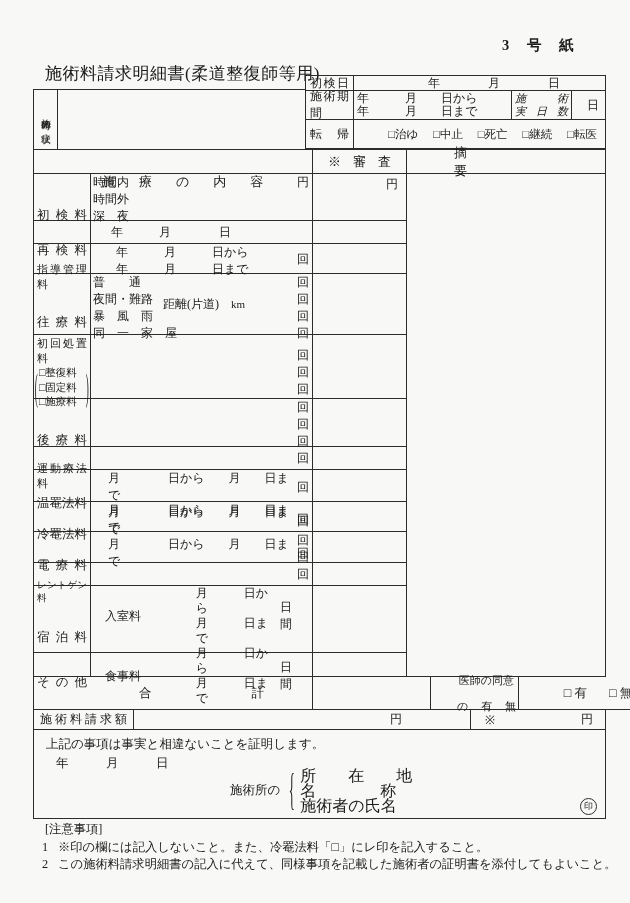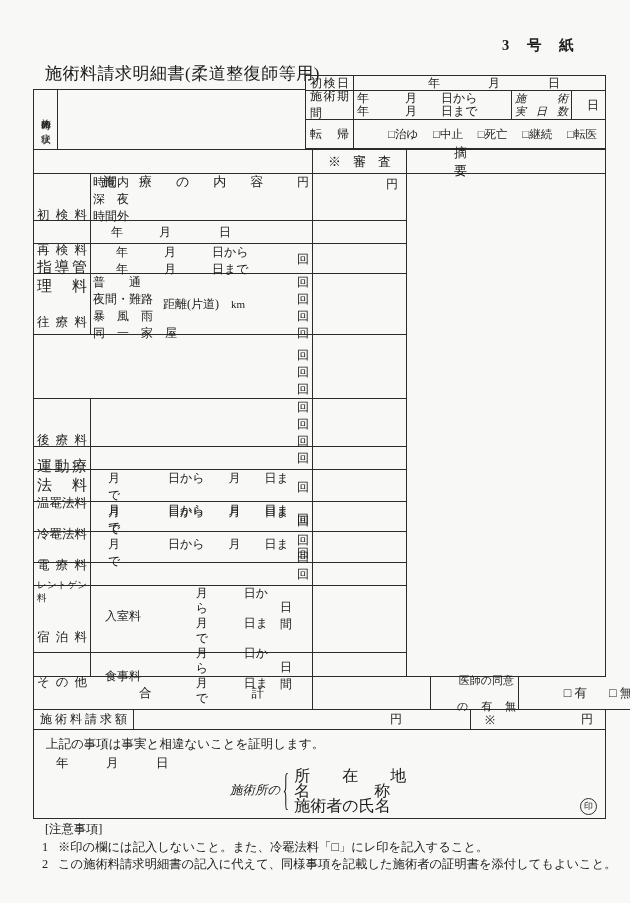--- a/index.html
+++ b/index.html
@@ -48,21 +48,21 @@
   .ch-cell:last-child { border-right:none; }
   .ch-content { width:279px; } .ch-content span { padding-left:68px; letter-spacing:24px;margin-top:40px; }
   .ch-review  { width:94px; }  .ch-review span  { padding-left:15px; letter-spacing:12px; }
   .ch-remarks { flex:1; }      .ch-remarks span { padding-left:47px; letter-spacing:72px; }
 
   
   #fee-table { left:33px; top:174px; width:374px; border-left:1.5px solid var(--ln); font-size:12px; }
   .f-row { display:flex; border-bottom:1px solid var(--ln); }
   .f-label { width:57px; border-right:1px solid var(--ln); display:flex; align-items:center; font-size:12.5px; }
   .f-label > span { flex:1; padding:0 3px; text-align:justify; text-align-last:justify; text-justify:inter-character;margin-top:36px; }
-  .f-label.sm > span { font-size:15px; }
+  .f-label.sm > span { font-size:11px; }
   .f-label.xs > span { font-size:9.5px; }
   .f-content { flex:1; border-right:1px solid var(--ln); position:relative;
     display:flex; flex-direction:column; justify-content:space-around; }
   .f-review { width:94px; border-right:1px solid var(--ln); position:relative; }
   .cl { flex:1; display:flex; align-items:center; padding:0 3px 0 2px; }
   .cl .u { margin-left:auto; }
   .abs-unit { position:absolute; right:3px; top:50%; transform:translateY(-50%); }
   .rev-yen { position:absolute; right:8px; top:2px; }
   .dist-note { position:absolute; left:72px; top:22px; }
   .dist-note .km { margin-left:12px; font-size:11px; }
@@ -104,21 +104,21 @@
   .c-label span { flex:1; padding:0 6px; text-align:justify; text-align-last:justify; }
   .c-value { width:337px; border-right:1px solid var(--ln); display:flex; align-items:center; }
   .c-value .yen-pos { width:273px; text-align:right; padding-right:5px; }
   .c-review { flex:1; display:flex; align-items:center; justify-content:space-between; padding:0 12px 0 14px; }
 
   
   #cert-box { left:33px; top:729px; width:573px; height:90px; border:1.5px solid var(--ln); font-size:12.5px; }
   .cert-statement { position:absolute; left:12px; top:6px; }
   .cert-date { position:absolute; left:22px; top:25px; }
   .clinic-group { position:absolute; left:196px; top:38px; display:flex; align-items:center; }
-  .clinic-prefix { margin-right:2px;font-style:italic; }
+  .clinic-prefix { margin-right:8px; }
   .clinic-brace { display:inline-block; font-size:15px; transform:scale(0.85,2.9); width:9px; }
   .clinic-lines { display:flex; flex-direction:column; line-height:15px; font-size:16px; margin-left:3px; }
   .seal { position:absolute; right:8px; top:68px; width:17px; height:17px;
     border:1.1px solid var(--ln); border-radius:50%;
     display:flex; align-items:center; justify-content:center; font-size:9px; }
 
   
   #notes { left:40px; top:821px; width:578px; font-size:12.3px; line-height:17.5px; }
   .note-header { padding-left:5px; }
   .note-item { display:flex; }
@@ -197,24 +197,24 @@
     <div class="f-row" style="height:47px">
       <div class="f-label">
           <span>初検料</span>
         </div>
       <div class="f-content">
         <div class="cl">
             <span>時間内</span>
             <span class="u">円</span>
           </div>
         <div class="cl">
+            <span>時間外</span>
+          </div>
+        <div class="cl">
             <span>深　夜</span>
-          </div>
-        <div class="cl">
-            <span>時間外</span>
           </div>
       </div>
       <div class="f-review">
           <span class="rev-yen">円</span>
         </div>
     </div>
 
     <div class="f-row" style="height:23px">
       <div class="f-label">
           <span>再検料</span>
@@ -263,20 +263,34 @@
         <div class="cl">
             <span>同　一　家　屋</span>
             <span class="u">回</span>
           </div>
         <div class="dist-note"><span>距離(片道)</span><span class="km">km</span></div>
       </div>
       <div class="f-review"></div>
     </div>
 
     <div class="f-row" style="height:64px">
+      <div class="f-label" style="align-items:stretch">
+        <div class="ft-wrap">
+          <div class="ft-name">初回処置料</div>
+          <div class="ft-bracket">
+            <span class="paren">(</span>
+            <div class="ft-opts">
+              <div>□整復料</div>
+              <div>□固定料</div>
+              <div>□施療料</div>
+            </div>
+            <span class="paren">)</span>
+          </div>
+        </div>
+      </div>
       <div class="f-content">
         <div class="cl"></div>
         <div class="cl">
             <span class="u">回</span>
           </div>
         <div class="cl">
             <span class="u">回</span>
           </div>
         <div class="cl">
             <span class="u">回</span>

